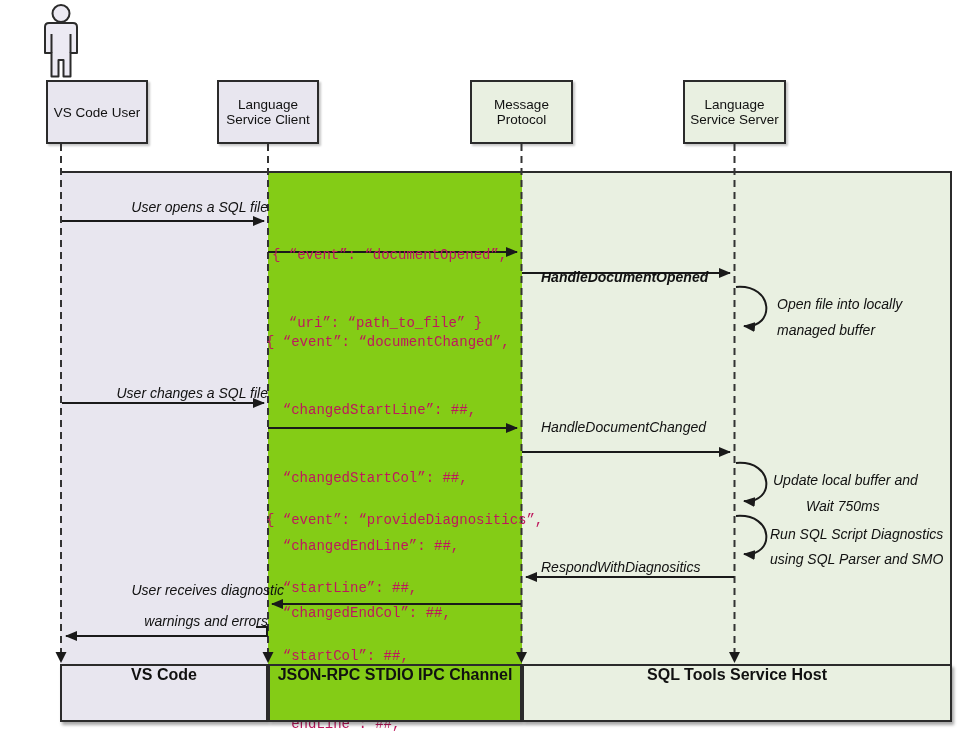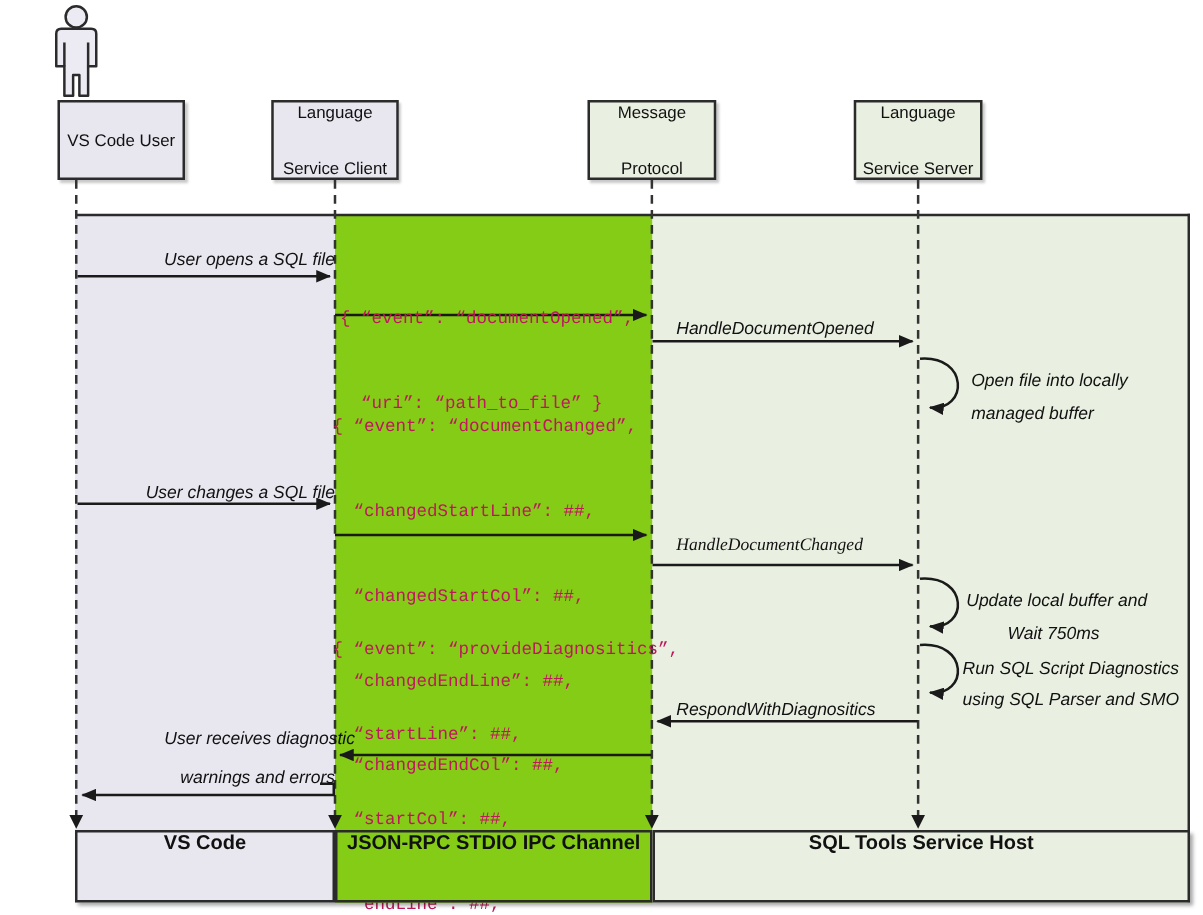--- a/index.html
+++ b/index.html
@@ -4,21 +4,21 @@
 <style>
   html,body { margin:0; padding:0; background:#ffffff; }
   #canvas {
     position:relative; width:962px; height:732px; background:#ffffff;
     font-family:"Liberation Sans", sans-serif; color:#111; overflow:hidden;
   }
   
   .abox {
     position:absolute; top:80px; height:64px; box-sizing:border-box;
     border:2px solid #2b2b2b; display:flex; flex-direction:column;
-    align-items:center; justify-content:space-between;
+    align-items:center; justify-content:center;
     font-size:13.5px; line-height:15px; text-align:center;
     box-shadow:2px 2px 2px rgba(0,0,0,0.22);
   }
   .lav { background:#e8e6ef; }
   .grn { background:#e9f0e1; }
   .pch { background:#84cc16; }
   
   .band { position:absolute; top:172px; height:550px; }
   #band-border-top { position:absolute; left:60px; top:171px; width:892px; height:2px; background:#2b2b2b; }
   #band-border-right { position:absolute; left:950px; top:171px; width:2px; height:551px; background:#2b2b2b; }
@@ -105,22 +105,22 @@
     <path d="M736,287 C775,284 775,329 744,326" stroke="#1a1a1a" stroke-width="2" fill="none" marker-end="url(#arr)"></path>
     <path d="M736,463 C775,460 775,504 744,501" stroke="#1a1a1a" stroke-width="2" fill="none" marker-end="url(#arr)"></path>
     <path d="M736,516 C775,513 775,557 744,554" stroke="#1a1a1a" stroke-width="2" fill="none" marker-end="url(#arr)"></path>
   </svg>
 
   <div class="ilabel ctr" style="left:60px; width:208px; top:198px;">User opens a SQL file</div>
   <div class="ilabel ctr" style="left:60px; width:208px; top:384px;">User changes a SQL file</div>
   <div class="ilabel ctr" style="left:60px; width:224px; top:581px;">User receives diagnostic</div>
   <div class="ilabel ctr" style="left:60px; width:208px; top:612px;">warnings and errors</div>
 
-  <div class="ilabel" style="left:541px; top:253px;">HandleDocumentOpened</div>
-  <div class="ilabel" style="left:541px; top:428px;font-family:Liberation Serif, serif;">HandleDocumentChanged</div>
+  <div class="ilabel" style="left:541px; top:268px;font-weight:bold;">HandleDocumentOpened</div>
+  <div class="ilabel" style="left:541px; top:418px;">HandleDocumentChanged</div>
   <div class="ilabel" style="left:541px; top:558px;">RespondWithDiagnositics</div>
 
   <div class="ilabel" style="left:777px; top:295px;">Open file into locally</div>
   <div class="ilabel" style="left:777px; top:321px;">managed buffer</div>
   <div class="ilabel" style="left:773px; top:471px;">Update local buffer and</div>
   <div class="ilabel" style="left:806px; top:497px;">Wait 750ms</div>
   <div class="ilabel" style="left:770px; top:525px;">Run SQL Script Diagnostics</div>
   <div class="ilabel" style="left:770px; top:550px;">using SQL Parser and SMO</div>
 
   <div class="payload" style="left:272px; top:199px;">

